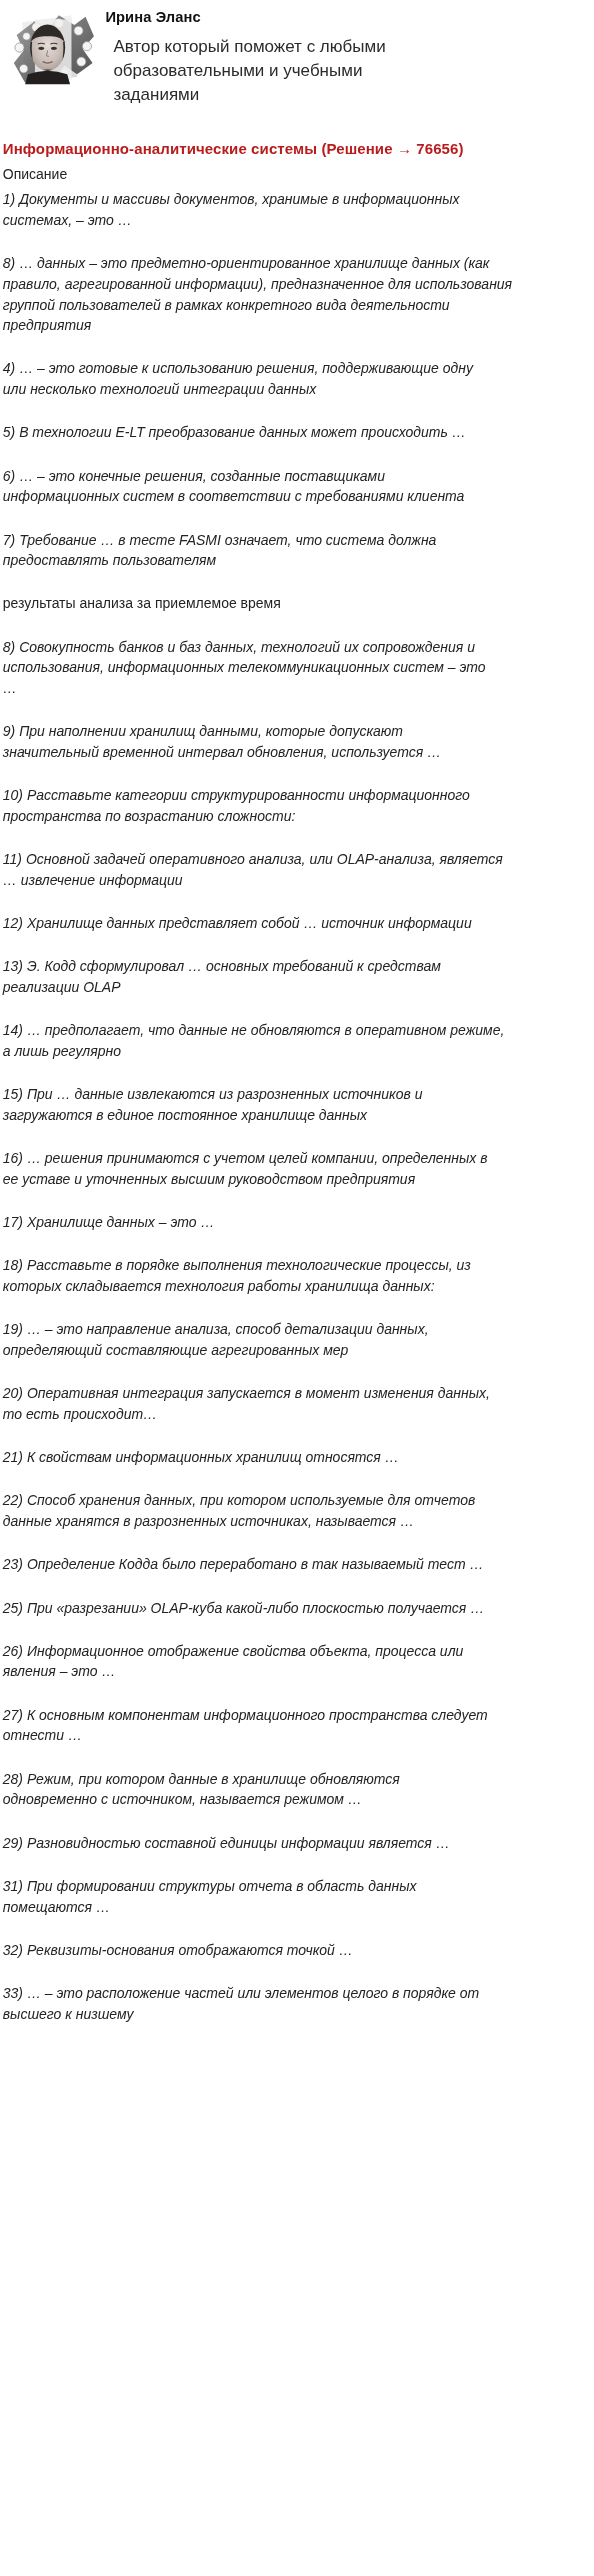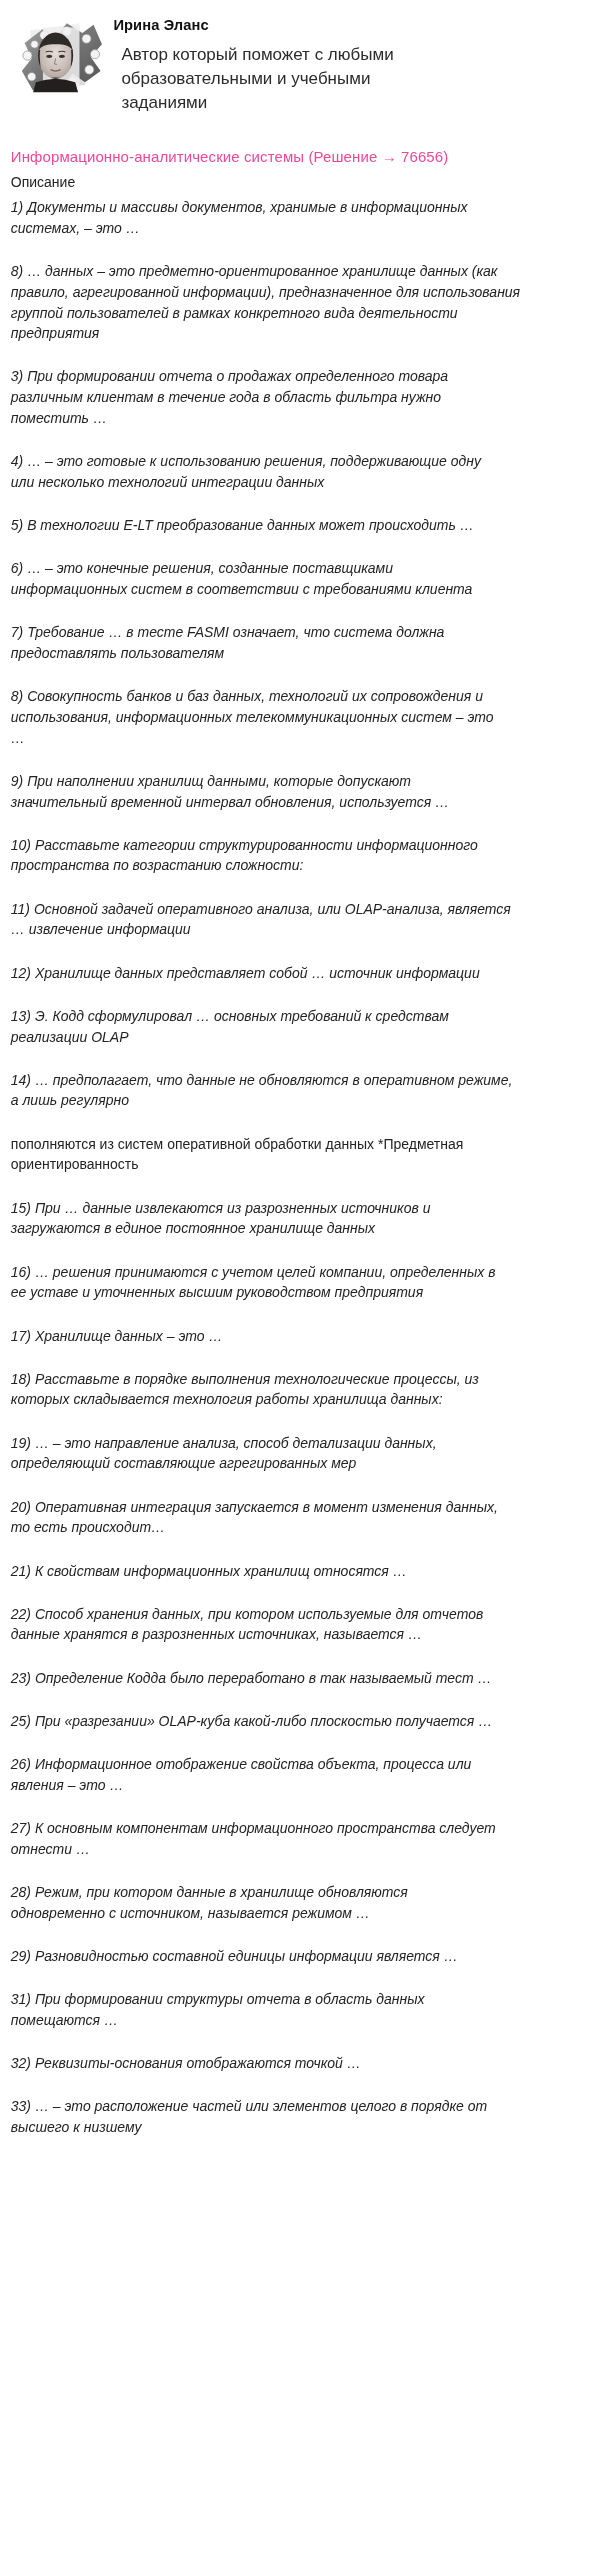--- a/index.html
+++ b/index.html
@@ -11,21 +11,21 @@
   body {
     width: 595px;
     min-height: 2576px;
     font-family: "Liberation Sans", "DejaVu Sans", sans-serif;
     color: #1a1a1a;
     -webkit-font-smoothing: antialiased;
   }
   .page {
     width: 568px;
     box-sizing: border-box;
-    padding: 8px;
+    padding: 0;
     position: relative;
   }
 
   
   .author-block {
     display: flex;
     align-items: flex-start;
     padding: 4.2px 9.8px 0 4.2px;
     gap: 4.2px;
   }
@@ -55,22 +55,22 @@
     font-size: 17px;
     line-height: 1.42;
     color: #2b2b2b;
     margin: 8px;
     max-width: 330px;
   }
 
   
   .doc-title {
     font-size: 15px;
-    font-weight: 400;
-    color: #ec4899;
+    font-weight: 700;
+    color: #b91c1c;
     margin: 24px 0 0 2.8px;
     line-height: 1.3;
     letter-spacing: 0.1px;
   }
 
   
   .content {
     margin: 5.6px 0 0 2.8px;
     padding: 0 11.2px 0 0;
   }
@@ -175,33 +175,32 @@
   </div>
 
   <h1 class="doc-title">Информационно-аналитические системы (Решение → 76656)</h1>
 
   <div class="content">
 
     <p class="para section-label">Описание</p>
 
     <p class="para q">1) Документы и массивы документов, хранимые в информационных системах, – это …</p>
     <p class="para q wide">8) … данных – это предметно-ориентированное хранилище данных (как правило, агрегированной информации), предназначенное для использования группой пользователей в рамках конкретного вида деятельности предприятия</p>
-    <p class="para q">3) При формировании отчета о продажах определенного товара различным клиентам в течение года в область фильтра нужно поместить …</p>
     <p class="para q">4) … – это готовые к использованию решения, поддерживающие одну или несколько технологий интеграции данных</p>
     <p class="para q">5) В технологии E-LT преобразование данных может происходить …</p>
     <p class="para q">6) … – это конечные решения, созданные поставщиками информационных систем в соответствии с требованиями клиента</p>
     <p class="para q">7) Требование … в тесте FASMI означает, что система должна предоставлять пользователям</p>
+    <p class="para cont">результаты анализа за приемлемое время</p>
     <p class="para q">8) Совокупность банков и баз данных, технологий их сопровождения и использования, информационных телекоммуникационных систем – это …</p>
     <p class="para q">9) При наполнении хранилищ данными, которые допускают значительный временной интервал обновления, используется …</p>
     <p class="para q wide">10) Расставьте категории структурированности информационного пространства по возрастанию сложности:</p>
     <p class="para q wide">11) Основной задачей оперативного анализа, или OLAP-анализа, является … извлечение информации</p>
     <p class="para q">12) Хранилище данных представляет собой … источник информации</p>
     <p class="para q">13) Э. Кодд сформулировал … основных требований к средствам реализации OLAP</p>
     <p class="para q wide">14) … предполагает, что данные не обновляются в оперативном режиме, а лишь регулярно</p>
-    <p class="para cont">пополняются из систем оперативной обработки данных *Предметная ориентированность</p>
     <p class="para q wide">15) При … данные извлекаются из разрозненных источников и загружаются в единое постоянное хранилище данных</p>
     <p class="para q">16) … решения принимаются с учетом целей компании, определенных в ее уставе и уточненных высшим руководством предприятия</p>
     <p class="para q">17) Хранилище данных – это …</p>
     <p class="para q">18) Расставьте в порядке выполнения технологические процессы, из которых складывается технология работы хранилища данных:</p>
     <p class="para q wide">19) … – это направление анализа, способ детализации данных, определяющий составляющие агрегированных мер</p>
     <p class="para q">20) Оперативная интеграция запускается в момент изменения данных, то есть происходит…</p>
     <p class="para q">21) К свойствам информационных хранилищ относятся …</p>
     <p class="para q">22) Способ хранения данных, при котором используемые для отчетов данные хранятся в разрозненных источниках, называется …</p>
     <p class="para q">23) Определение Кодда было переработано в так называемый тест …</p>
     <p class="para q">25) При «разрезании» OLAP-куба какой-либо плоскостью получается …</p>

